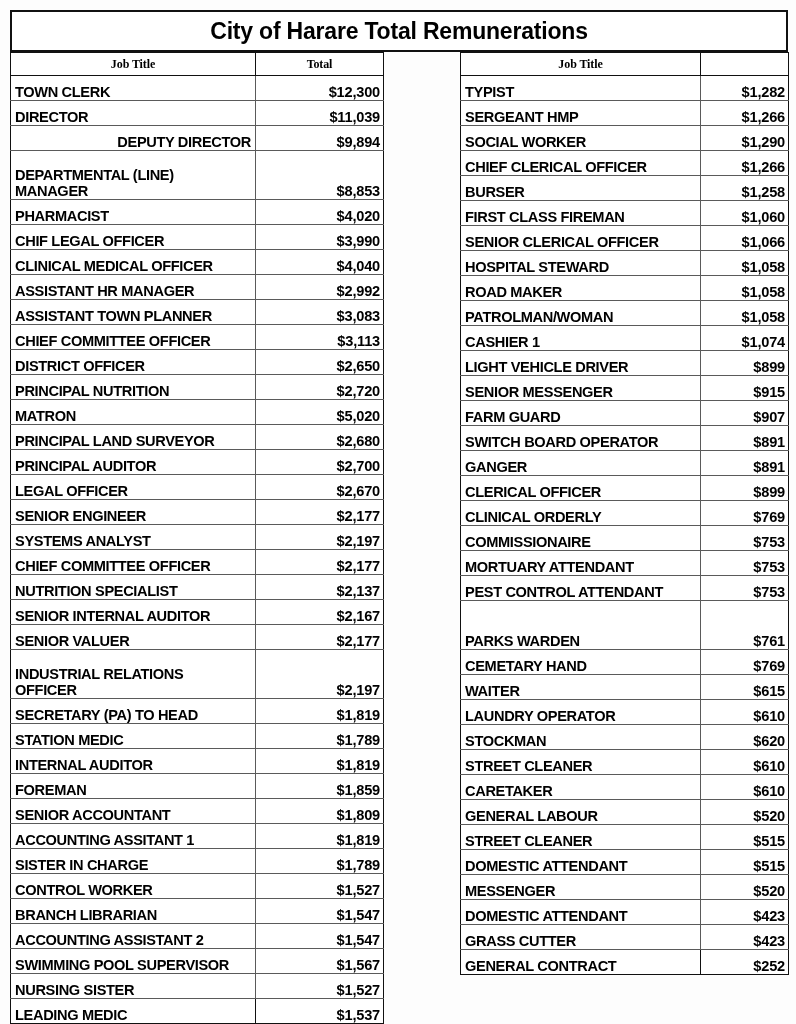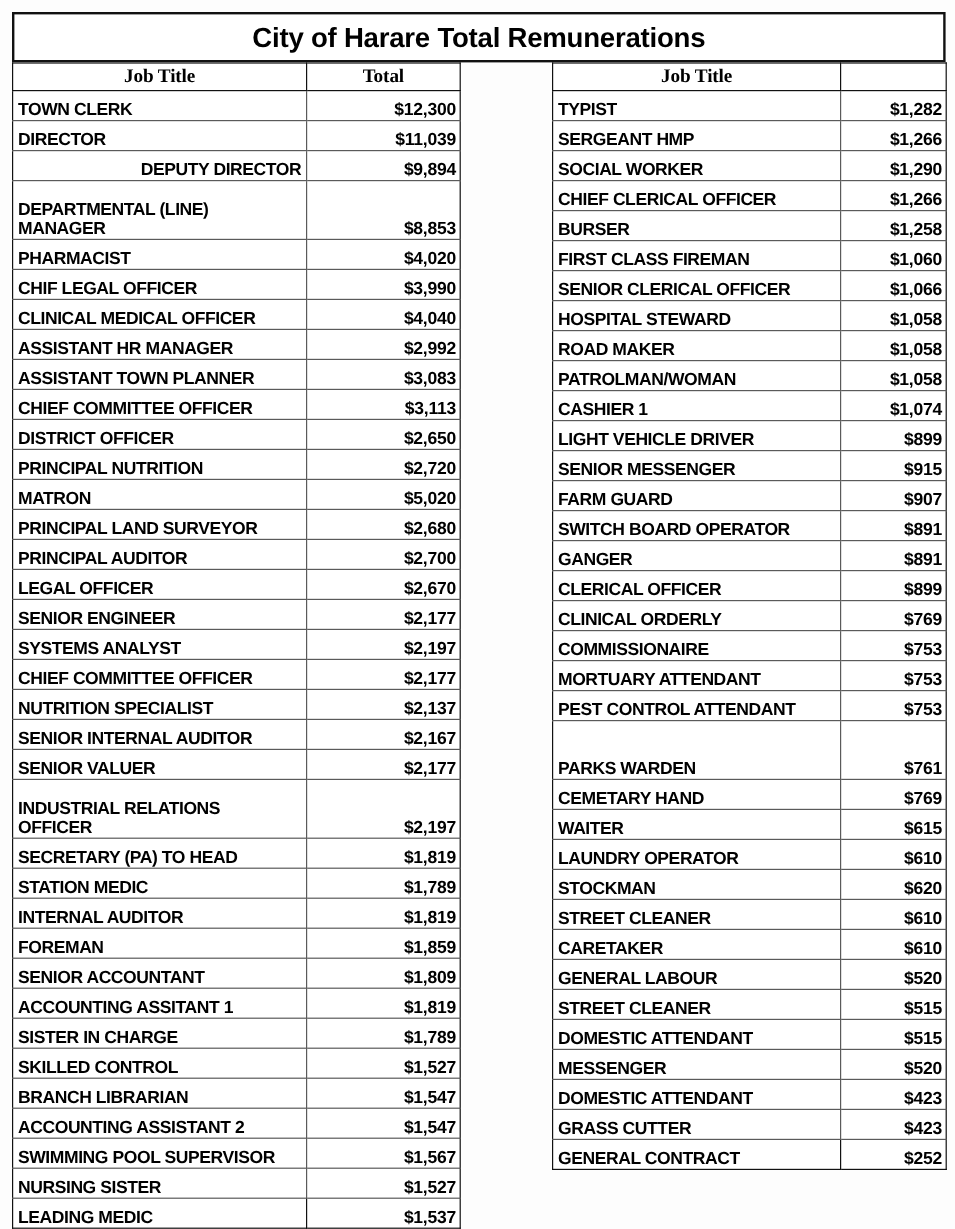--- a/index.html
+++ b/index.html
@@ -72,21 +72,21 @@
     font-size: 14.6px;
     font-weight: bold;
     line-height: 1;
     vertical-align: bottom;
     white-space: nowrap;
     overflow: hidden;
     background: #ffffff;
   }
   .tbl th {
     font-family: "Liberation Serif", serif;
-    font-size: 16px;
+    font-size: 12px;
     text-align: center;
     vertical-align: middle;
     height: 22px;
     letter-spacing: -0.1px;
   }
   .tbl .outer {
     border-color: #111111;
   }
 
   td.title-cell {
@@ -259,21 +259,21 @@
         </tr>
         <tr class="r1">
           <td class="title-cell" style="border-left-color: rgb(17, 17, 17);">ACCOUNTING ASSITANT 1</td>
           <td class="value-cell" style="border-right-color: rgb(17, 17, 17);">$1,819</td>
         </tr>
         <tr class="r1">
           <td class="title-cell" style="border-left-color: rgb(17, 17, 17);">SISTER IN CHARGE</td>
           <td class="value-cell" style="border-right-color: rgb(17, 17, 17);">$1,789</td>
         </tr>
         <tr class="r1">
-          <td class="title-cell" style="border-left-color: rgb(17, 17, 17);">SKILLED CONTROL</td>
+          <td class="title-cell" style="border-left-color: rgb(17, 17, 17);">CONTROL WORKER</td>
           <td class="value-cell" style="border-right-color: rgb(17, 17, 17);">$1,527</td>
         </tr>
         <tr class="r1">
           <td class="title-cell" style="border-left-color: rgb(17, 17, 17);">BRANCH LIBRARIAN</td>
           <td class="value-cell" style="border-right-color: rgb(17, 17, 17);">$1,547</td>
         </tr>
         <tr class="r1">
           <td class="title-cell" style="border-left-color: rgb(17, 17, 17);">ACCOUNTING ASSISTANT 2</td>
           <td class="value-cell" style="border-right-color: rgb(17, 17, 17);">$1,547</td>
         </tr>

